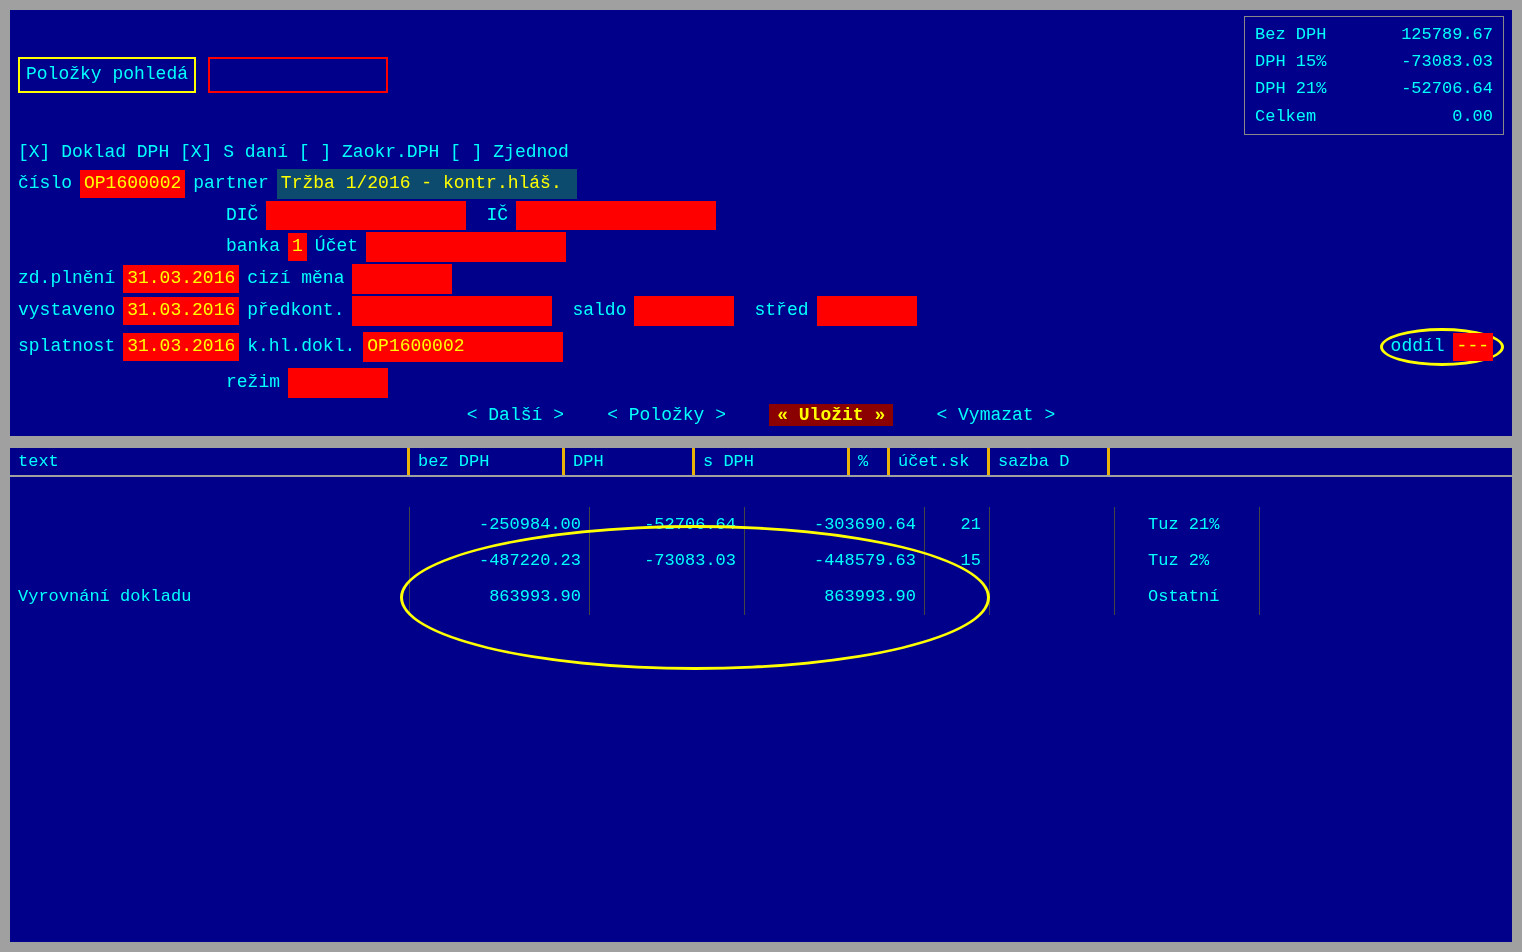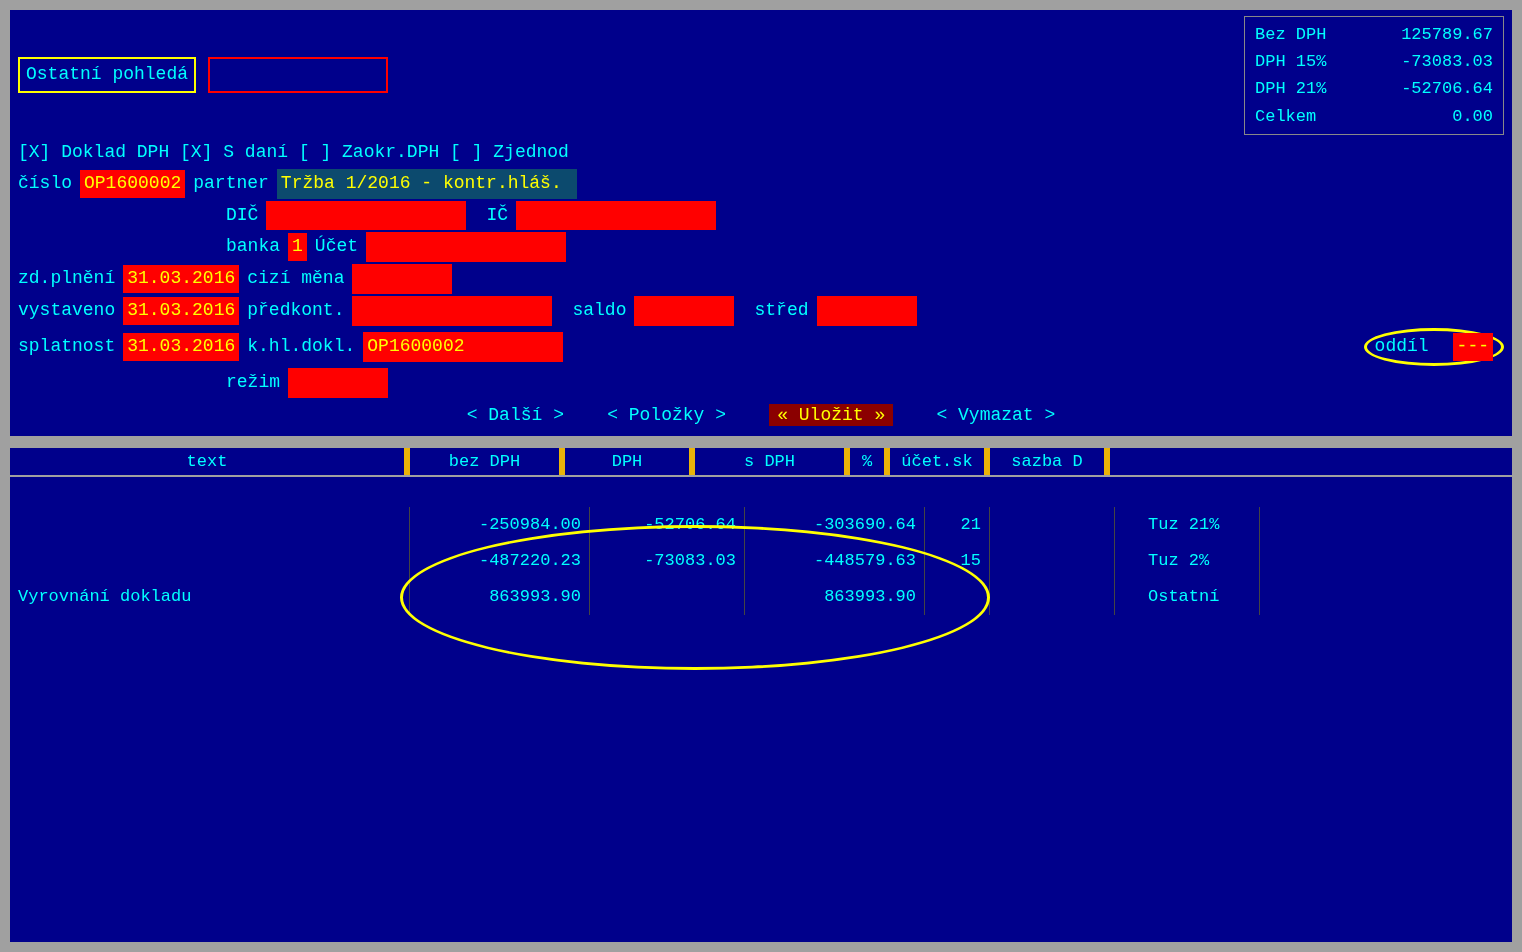--- a/index.html
+++ b/index.html
@@ -123,52 +123,52 @@
     }
 
     .action-bar .nav-btn {
       color: #00ffff;
     }
 
     .action-bar .uložit-btn {
       background: darkred;
       color: yellow;
       padding: 1px 8px;
+      font-weight: bold;
     }
 
     
     .circle-oddil {
       border: 3px solid yellow;
       border-radius: 50%;
       display: inline-flex;
       align-items: center;
       padding: 2px 8px;
-      gap: 24px;
+      gap: 8px;
     }
 
     
     .bottom-section {
       background: #00008b;
       border: 2px solid #a0a0a0;
       flex: 1;
       display: flex;
       flex-direction: column;
     }
 
     .table-header {
       display: flex;
       border-bottom: 2px solid #a0a0a0;
       color: #00ffff;
       font-size: 17px;
     }
 
     .th {
       padding: 4px 8px;
-      border-right: 6px solid #eab308;
-      text-align: center;
+      border-right: 3px solid #eab308;
     }
 
     .col-text { width: 400px; }
     .col-bez-dph { width: 155px; }
     .col-dph { width: 130px; }
     .col-s-dph { width: 155px; }
     .col-pct { width: 40px; }
     .col-ucet { width: 100px; }
     .col-sazba { width: 120px; }
 
@@ -218,21 +218,21 @@
     }
   </style>
 </head>
 <body>
 
 <div class="main-container">
 
   <div class="top-section">
 
     <div class="top-row1">
-      <span class="box-yellow">Ostatní pohledá</span>
+      <span class="box-yellow">Položky pohledá</span>
       <span class="box-red">&nbsp;</span>
 
       <div class="top-right-panel">
         <div class="top-right-row">
           <span>Bez DPH</span>
           <span>125789.67</span>
         </div>
         <div class="top-right-row">
           <span>DPH 15%</span>
           <span>-73083.03</span>

